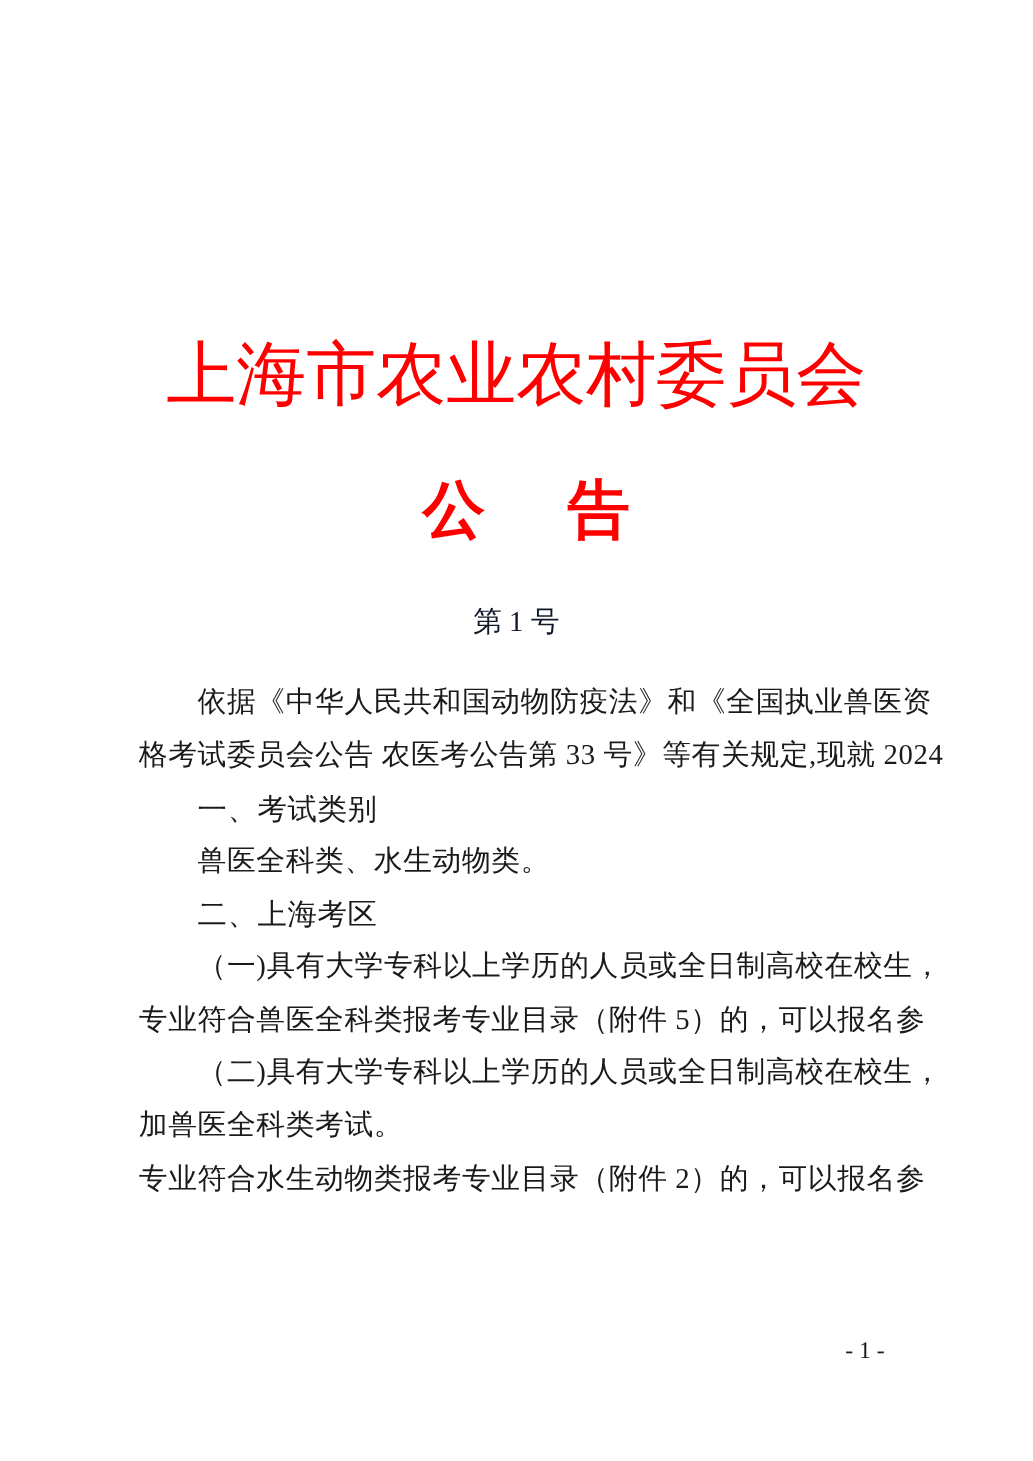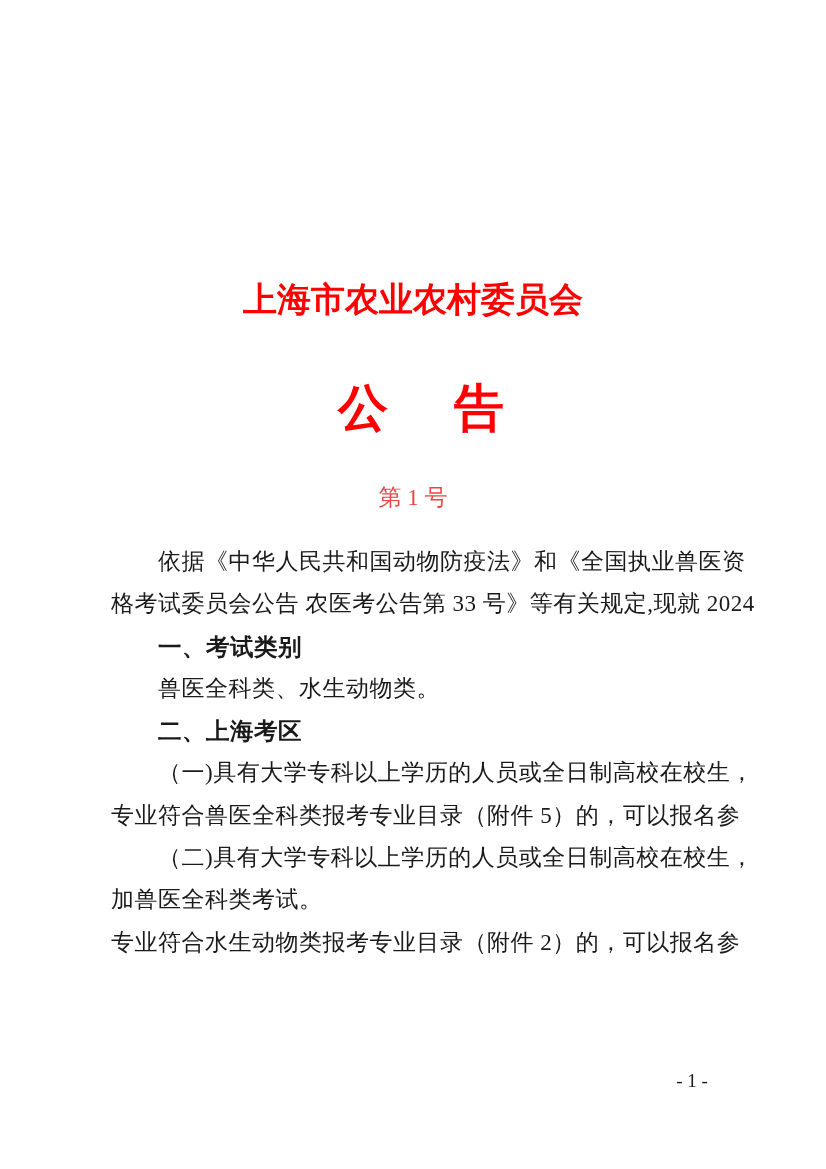--- a/index.html
+++ b/index.html
@@ -18,22 +18,22 @@
     color: #1a1a1a;
   }
   .doc-title {
     position: absolute;
     top: 272px;
     left: 0;
     width: 826px;
     height: 56px;
     line-height: 56px;
     text-align: center;
-    font-size: 34px;
-    font-weight: bold;
+    font-size: 56px;
+    font-weight: normal;
     color: #ff0000;
     margin: 0;
     white-space: nowrap;
   }
   .doc-subtitle {
     position: absolute;
     top: 368px;
     left: 0;
     width: 826px;
     height: 56px;
@@ -48,21 +48,21 @@
   }
   .doc-number {
     position: absolute;
     top: 486px;
     left: 0;
     width: 826px;
     height: 24px;
     line-height: 24px;
     text-align: center;
     font-size: 23px;
-    color: #ef4444;
+    color: #0f172a;
     white-space: nowrap;
   }
   .doc-body {
     position: absolute;
     top: 541px;
     left: 98px;
     width: 620px;
     font-size: 23px;
     line-height: 42.3px;
     color: #1a1a1a;
@@ -70,21 +70,21 @@
   .line {
     white-space: nowrap;
     letter-spacing: 0.5px;
     margin-left: 13px;
   }
   .line.indent {
     text-indent: 47px;
   }
   .line.heading {
     font-family: "Liberation Sans", "DejaVu Sans", sans-serif;
-    font-weight: bold;
+    font-weight: normal;
     font-size: 23.5px;
   }
   .page-number {
     position: absolute;
     top: 1070px;
     left: 632px;
     width: 120px;
     height: 22px;
     line-height: 22px;
     text-align: center;

